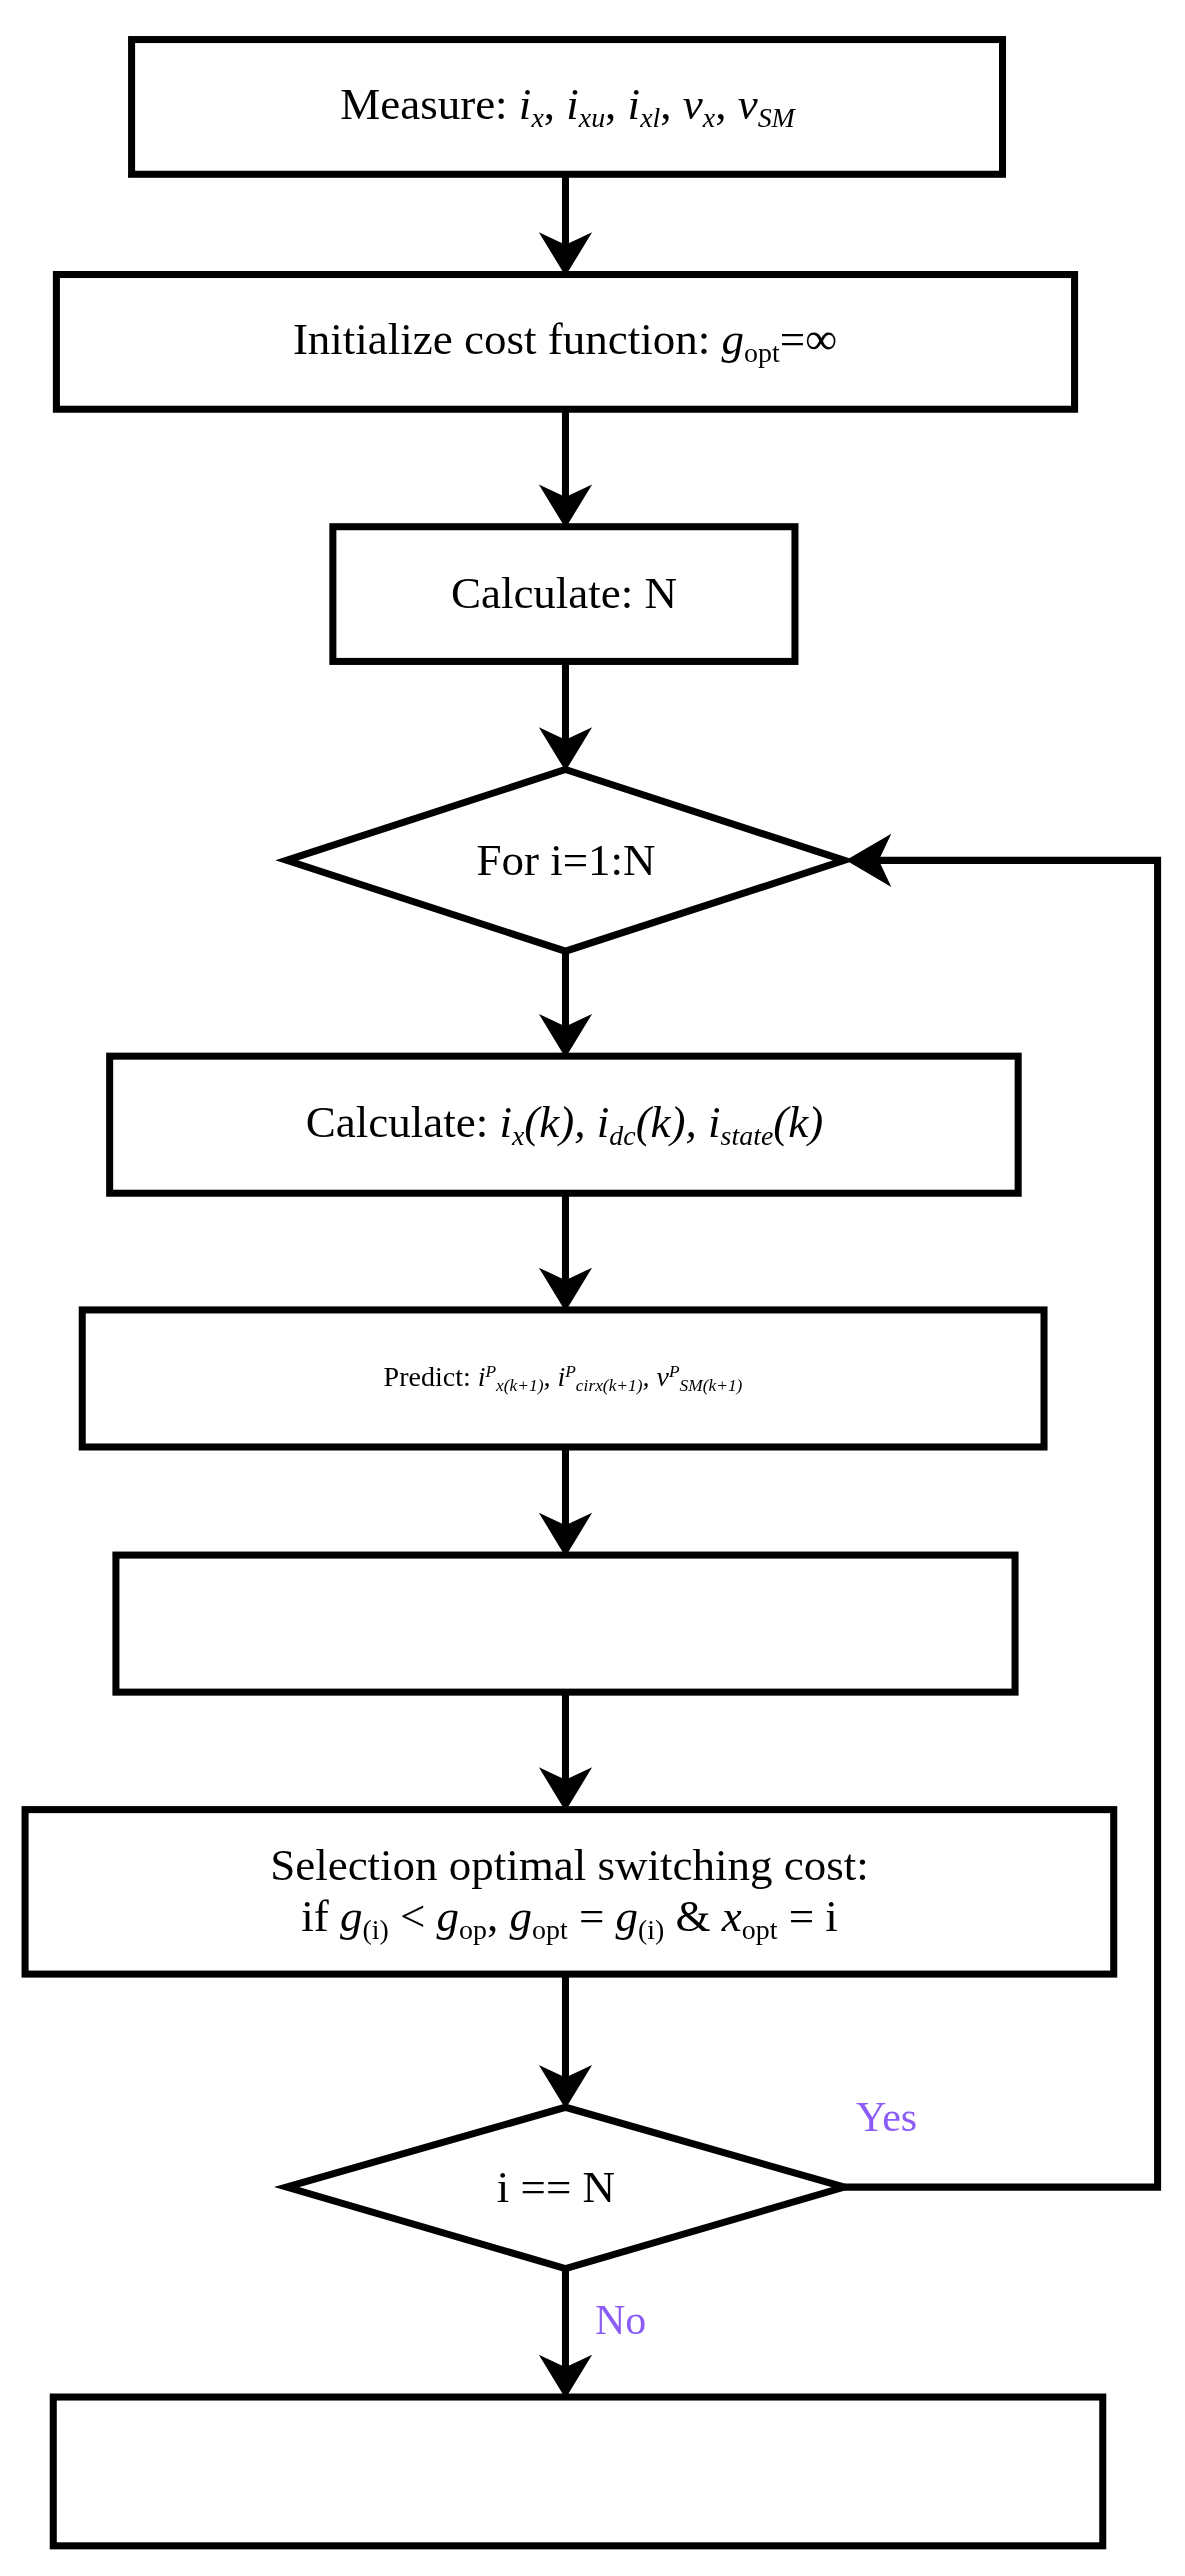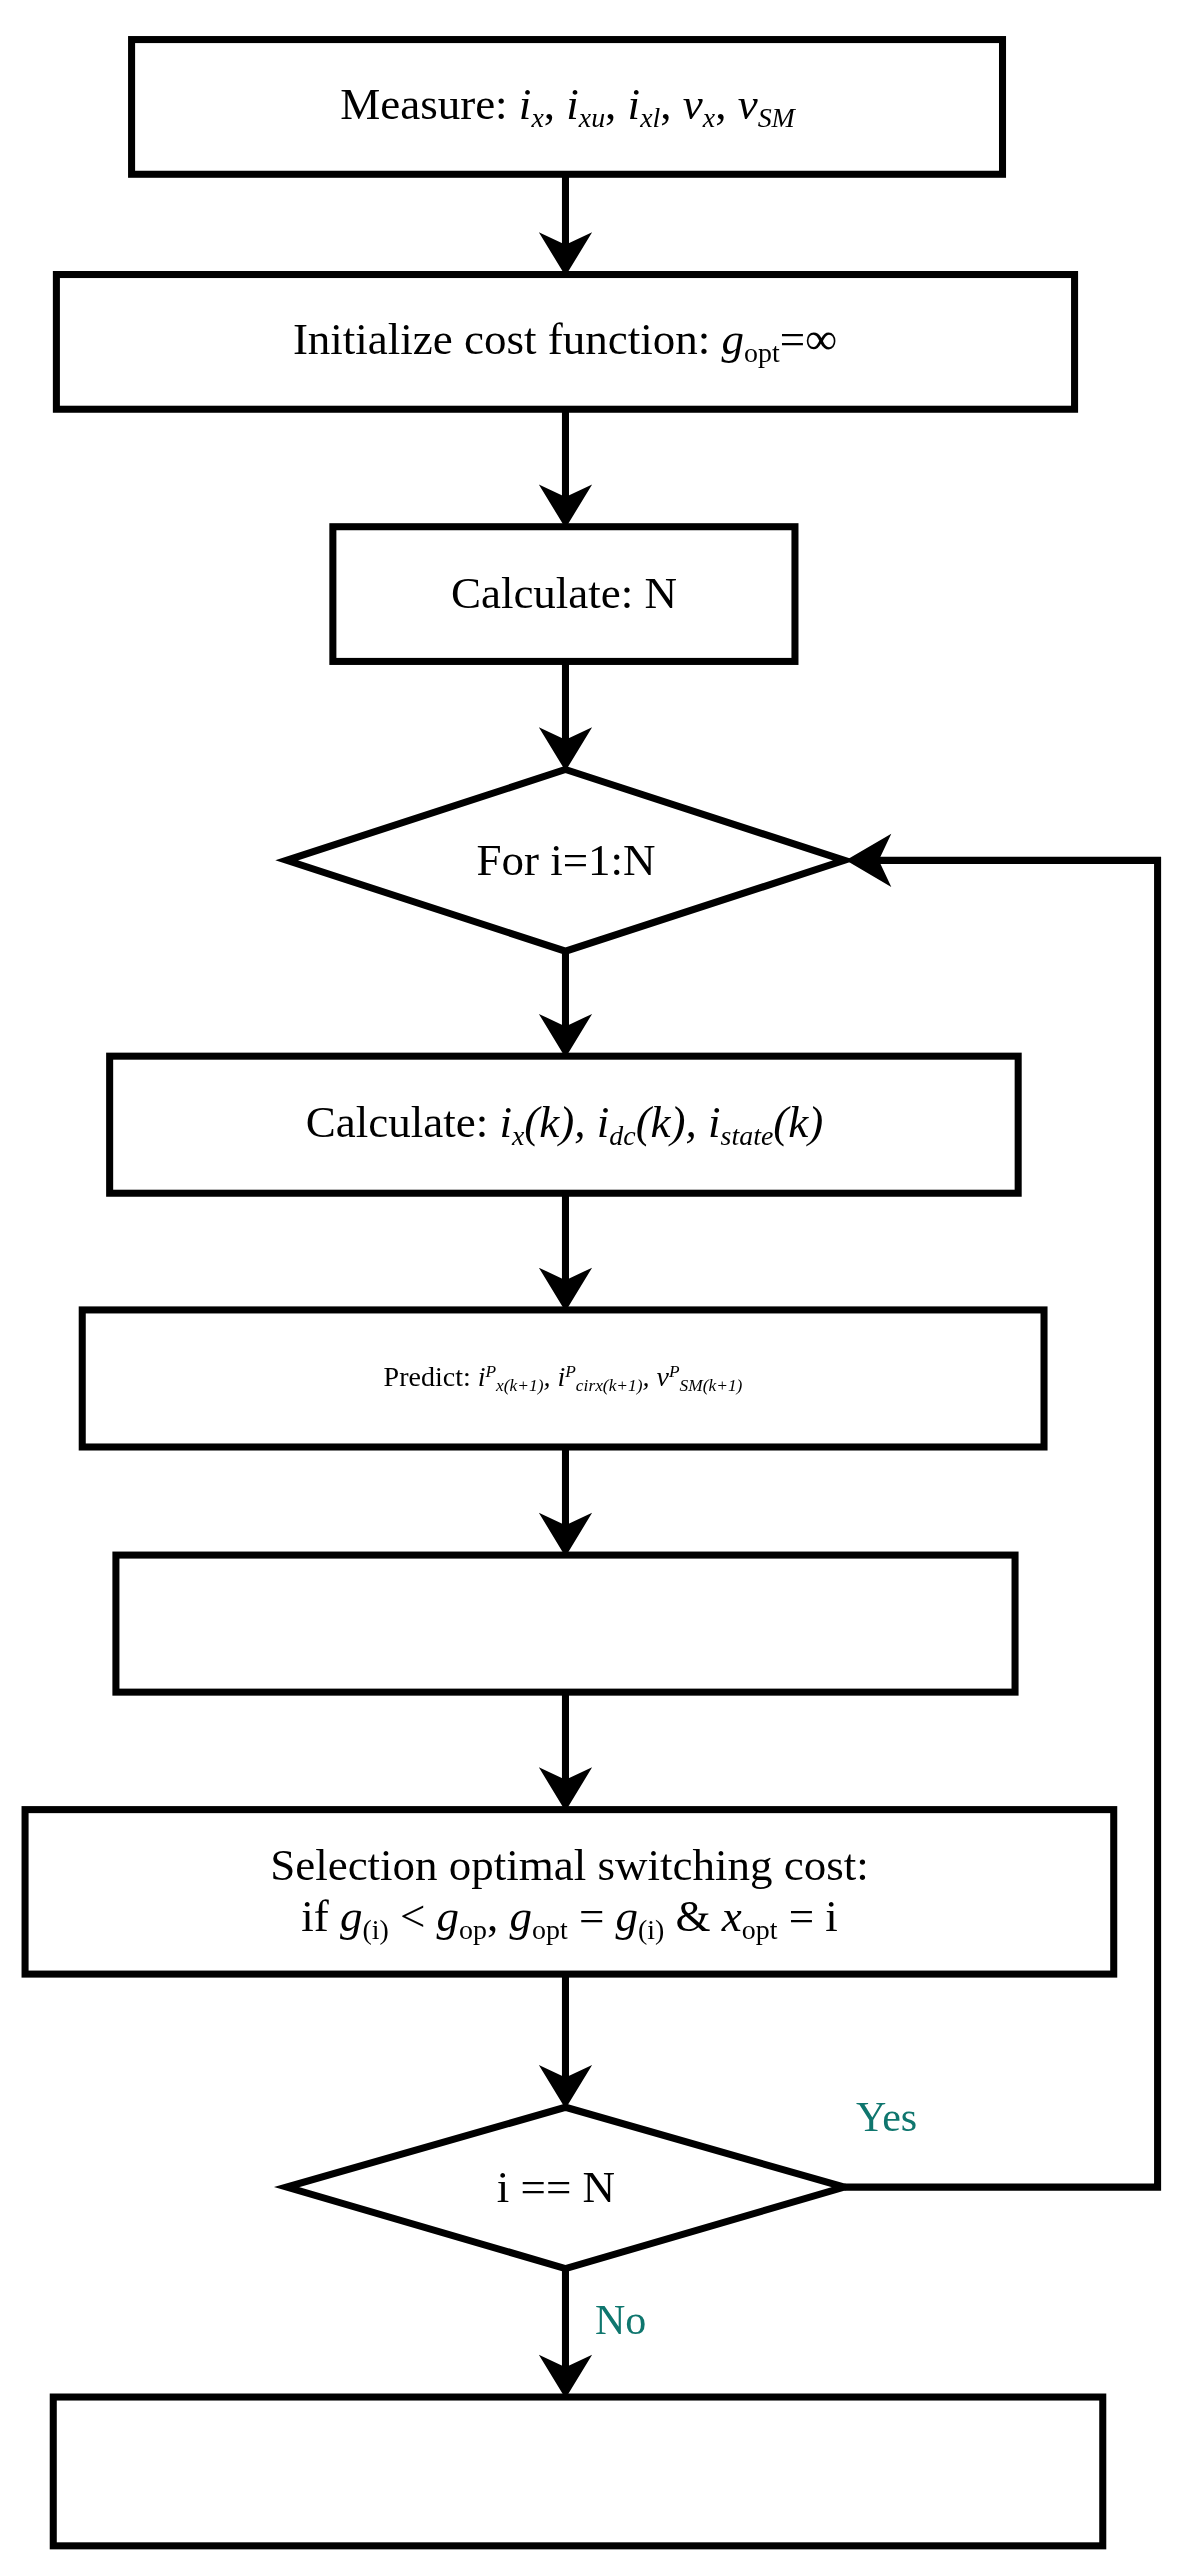--- a/index.html
+++ b/index.html
@@ -64,21 +64,21 @@
   sub, sup {
     font-size: 0.62em;
     font-style: italic;
   }
   sub { vertical-align: -0.28em; }
   sup { vertical-align: 0.52em; }
   sub.up { font-style: normal; }
   .edge-label {
     position: absolute;
     font-size: 42px;
-    color: #0f766e;
+    color: #8b5cf6;
     white-space: nowrap;
   }
 </style>
 </head>
 <body>
 
 <div id="flow-root">
 
   <svg id="flow-svg" viewBox="0 0 1513 3288">
 

